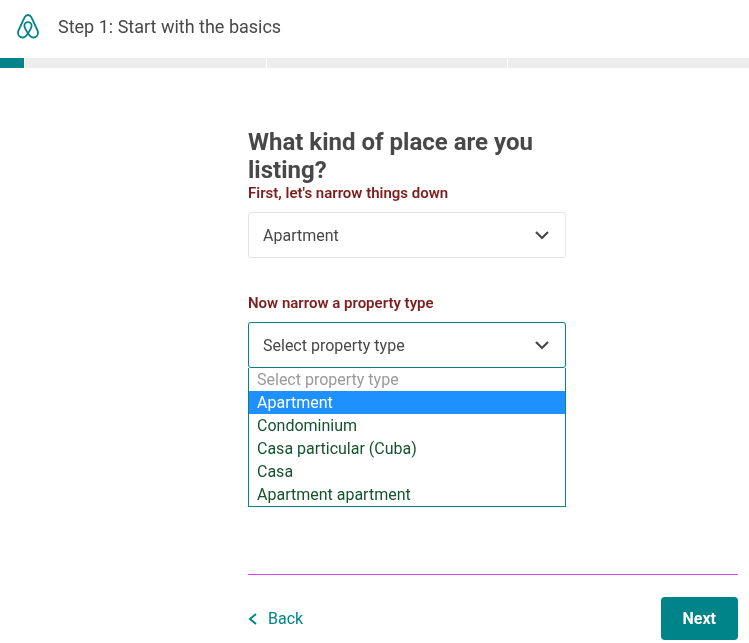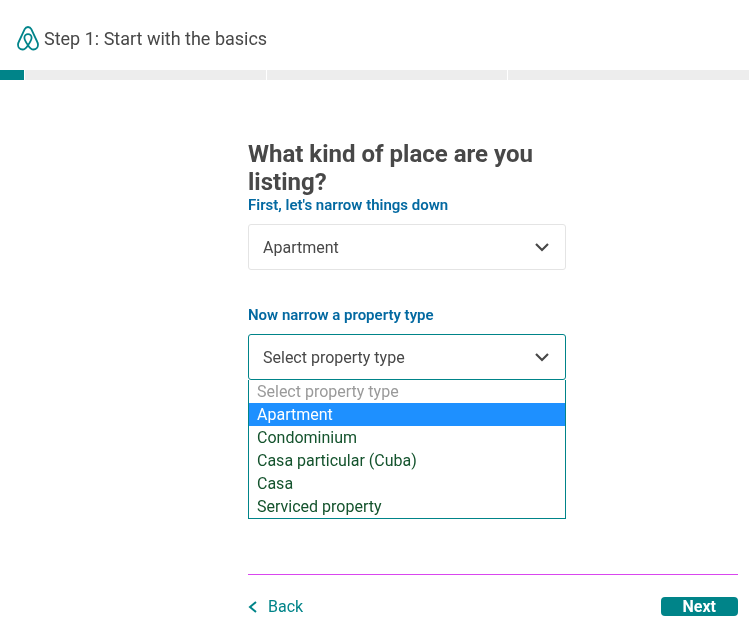--- a/index.html
+++ b/index.html
@@ -10,22 +10,22 @@
     }
     body {
       background: #fff;
       width: 749px;
       height: 643px;
       overflow: hidden;
     }
     .header {
       display: flex;
       align-items: center;
-      padding: 24px 16px 18px;
-      gap: 4px;
+      padding: 12px 16px 18px;
+      gap: 18px;
     }
     .logo {
       color: #00848a;
       width: 24px;
       height: 28px;
       flex-shrink: 0;
     }
     .step-title {
       font-size: 18px;
       color: #484848;
@@ -52,21 +52,21 @@
       width: 570px;
     }
     .heading {
       font-size: 24px;
       font-weight: 700;
       color: #484848;
     }
     .field-label {
       font-size: 15px;
       font-weight: 600;
-      color: #0369a1;
+      color: #7f1d1d;
       margin-bottom: 10px;
     }
     .select {
       border: 1px solid #e4e4e4;
       border-radius: 3px;
       height: 46px;
       display: flex;
       align-items: center;
       justify-content: space-between;
       padding: 0 14px;
@@ -136,21 +136,21 @@
       stroke-width: 2;
       fill: none;
     }
     .next-btn {
       background: #008489;
       color: #fff;
       border: none;
       border-radius: 4px;
       font-size: 16px;
       font-weight: 700;
-      padding: 0 22px;
+      padding: 12px 22px;
       cursor: pointer;
     }
   </style>
 </head>
 <body>
 
 <div class="header">
   <svg class="logo" viewBox="0 0 24 28">
     <path fill="none" stroke="currentColor" stroke-width="1.8" d="M12 3c1.4 0 2.6.8 3.3 2.2l6 12.8c.5 1 .7 2 .7 2.8 0 2.6-2 4.7-4.5 4.7-2 0-3.6-1.3-5.5-4.3-1.9 3-3.5 4.3-5.5 4.3C4 25.5 2 23.4 2 20.8c0-.8.2-1.8.7-2.8l6-12.8C9.4 3.8 10.6 3 12 3z"></path>
     <path fill="none" stroke="currentColor" stroke-width="1.8" d="M12 21.2c2.4-3.3 3.6-5.6 3.6-7.4 0-2-1.6-3.6-3.6-3.6s-3.6 1.6-3.6 3.6c0 1.8 1.2 4.1 3.6 7.4z"></path>
@@ -185,21 +185,21 @@
       <svg class="chev" viewBox="0 0 18 18">
           <polyline points="3,6 9,12 15,6"></polyline>
         </svg>
     </div>
     <div class="dropdown">
       <div class="opt placeholder">Select property type</div>
       <div class="opt highlighted">Apartment</div>
       <div class="opt">Condominium</div>
       <div class="opt">Casa particular (Cuba)</div>
       <div class="opt">Casa</div>
-      <div class="opt">Serviced property</div>
+      <div class="opt">Apartment apartment</div>
     </div>
   </div>
 </div>
 
 <div class="footer">
   <div class="back">
     <svg class="back-chev" viewBox="0 0 10 14">
         <polyline points="8,2 2,7 8,12"></polyline>
       </svg>
     <span>Back</span>

